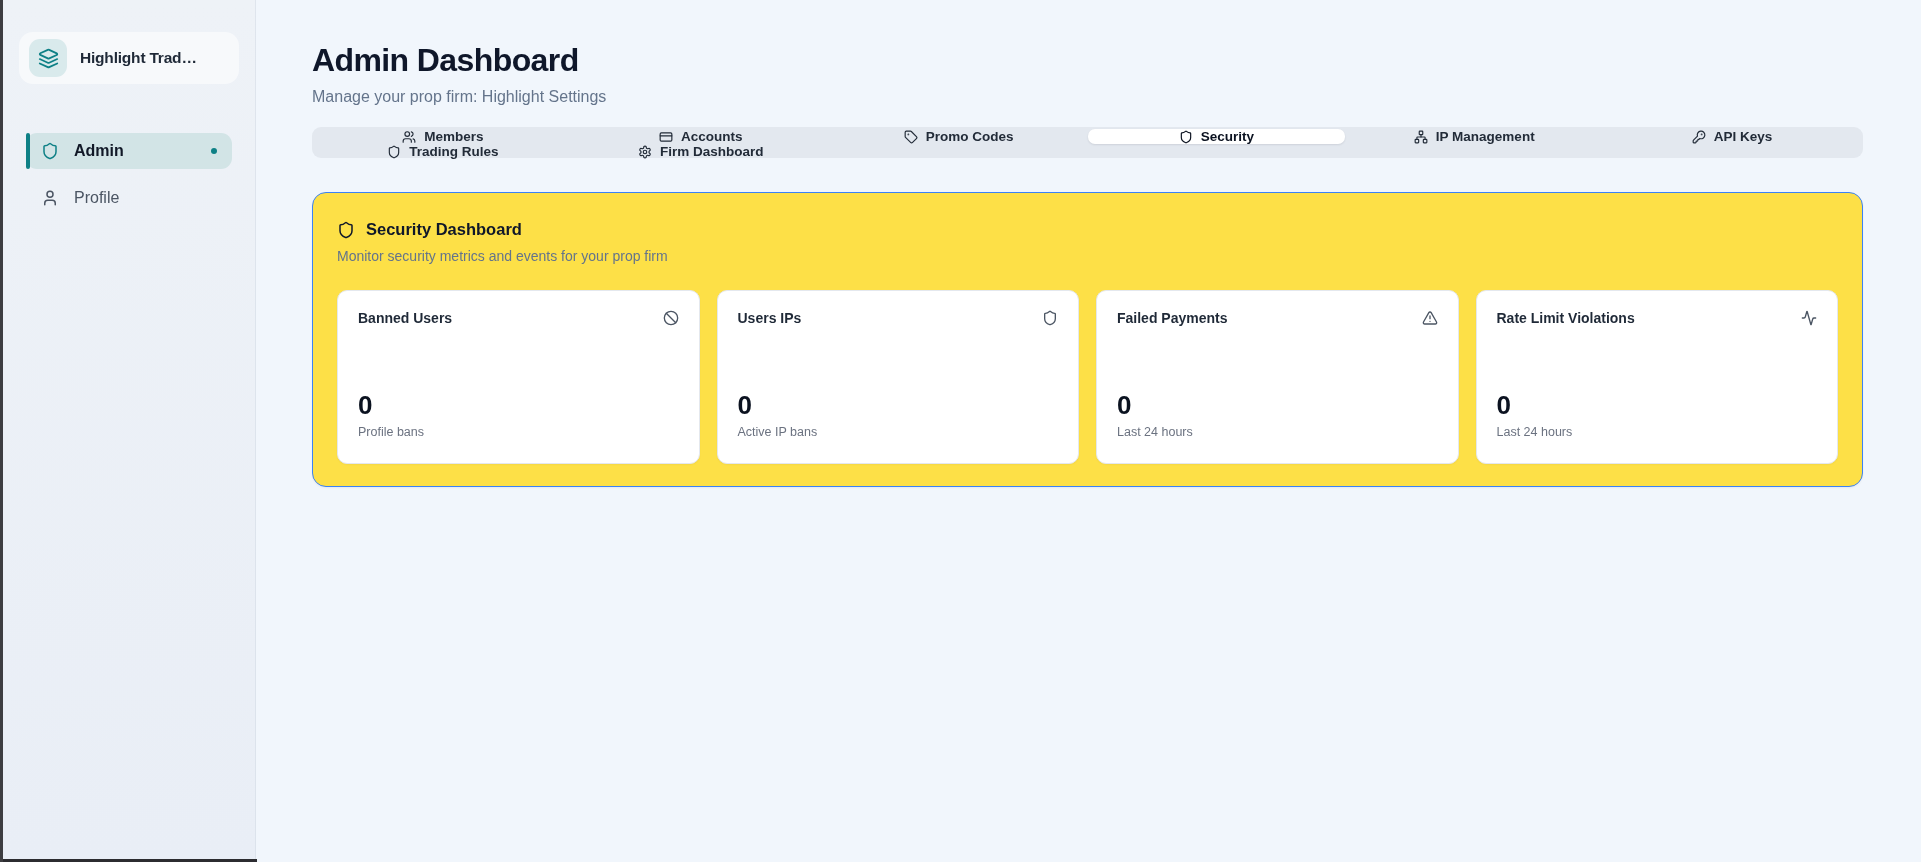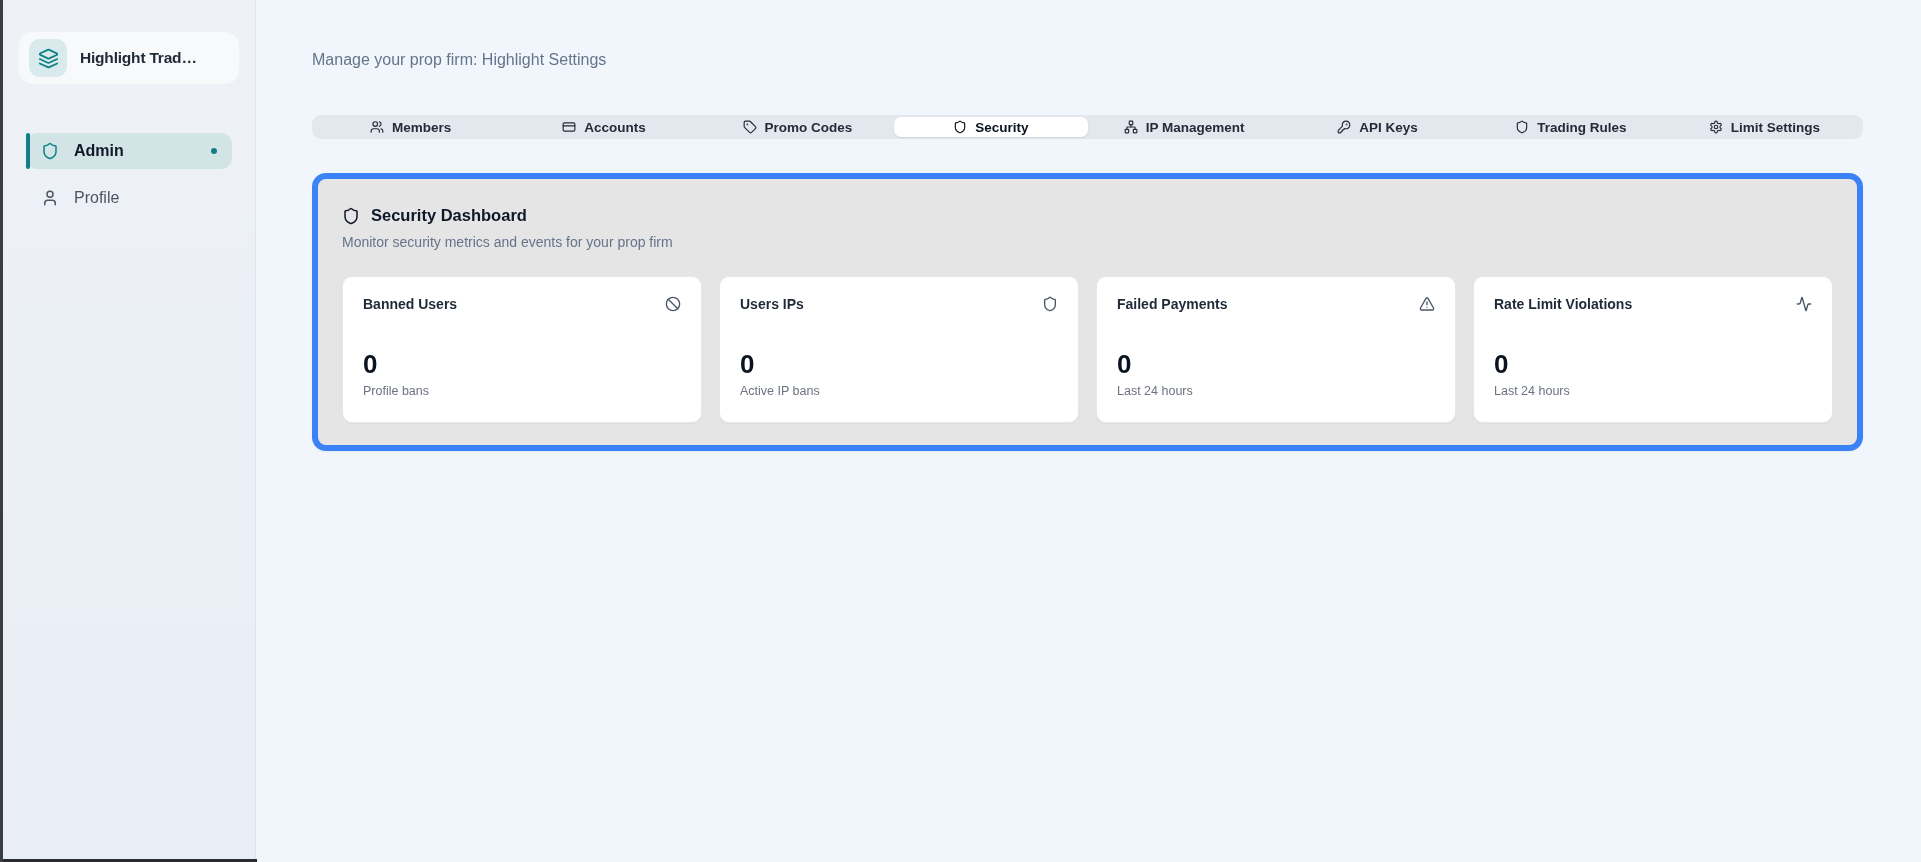--- a/index.html
+++ b/index.html
@@ -54,44 +54,44 @@
     display:block; margin-left:auto; width:6px; height:6px; border-radius:50%;
     background:var(--accent,#0e8086);
   }
 
   
   .main { position:absolute; left:256px; top:0; right:0; height:862px; padding:42px 58px 0 56px; }
   .page-title { font-size:32px; font-weight:800; color:#0f172a; letter-spacing:-.6px; }
   .page-sub { margin-top:9px; font-size:16px; color:#64748b; }
 
   .tabbar {
-    margin-top:46px; height:24px; background:var(--tabbar-bg,#e3e8ef);
-    border-radius:9px; padding:2px; display:grid; grid-template-columns:repeat(8,1fr);
+    margin-top:21px; height:31px; background:var(--tabbar-bg,#e3e8ef);
+    border-radius:9px; padding:2px; display:grid; grid-template-columns:repeat(6,1fr);
   }
   .tab {
     display:flex; align-items:center; justify-content:center; gap:8px;
     font-size:13.5px; font-weight:600; color:#222b38; border-radius:7px; cursor:pointer;
     white-space:nowrap;
   }
   .tab svg { width:14px; height:14px; }
   .tab.active { background:#ffffff; box-shadow:0 1px 2px rgba(15,23,42,.10); color:#0b1220; }
 
   .panel {
-    margin-top:34px; background:#e5e5e5;
-    border:6px solid #3b82f6; border-radius:14px;
+    margin-top:34px; background:#fde047;
+    border:1px solid #3b82f6; border-radius:14px;
     padding:27px 24px 22px; box-shadow:0 1px 2px rgba(15,23,42,.05);
   }
   .panel-title-row { display:flex; align-items:center; gap:11px; font-size:16.5px; font-weight:700; color:#0f172a; }
   .panel-title-row svg { width:18px; height:18px; }
   .panel-sub { margin-top:9px; font-size:14px; color:#64748b; }
 
   .cards { margin-top:26px; display:grid; grid-template-columns:repeat(4,1fr); gap:17px; }
   .card {
     background:#fff; border:1px solid #e4e8ee; border-radius:10px;
-    padding:19px 20px 24px; height:147px; display:flex; flex-direction:column;
+    padding:19px 20px 24px; height:174px; display:flex; flex-direction:column;
     box-shadow:0 1px 2px rgba(15,23,42,.04);
   }
   .card-top { display:flex; justify-content:space-between; align-items:flex-start; }
   .card-title { font-size:14px; font-weight:600; color:#1f2937; }
   .card-icon { color:#4b5563; line-height:0; }
   .card-icon svg { width:16px; height:16px; }
   .card-value { margin-top:auto; font-size:26px; font-weight:800; color:#0b1220; line-height:1; }
   .card-caption { margin-top:7px; font-size:12.5px; color:#6b7280; }
 </style>
 </head>
@@ -128,20 +128,21 @@
             <circle cx="12" cy="7" r="4"></circle>
           </svg>
         </span>
       <span>Profile</span>
 
     </div>
   </nav>
 </aside>
 
 <main class="main">
+  <h1 class="page-title">Admin Dashboard</h1>
   <div class="page-sub">Manage your prop firm: Highlight Settings</div>
 
   <div class="tabbar">
     <div class="tab">
       <span>
           <svg viewBox="0 0 24 24" fill="none" stroke="currentColor" stroke-width="2" stroke-linecap="round" stroke-linejoin="round" style="display: block; font-size: inherit;">
             <path d="M16 21v-2a4 4 0 0 0-4-4H6a4 4 0 0 0-4 4v2"></path>
             <circle cx="9" cy="7" r="4"></circle>
             <path d="M22 21v-2a4 4 0 0 0-3-3.87"></path>
             <path d="M16 3.13a4 4 0 0 1 0 7.75"></path>
@@ -204,21 +205,21 @@
         </span>
       <span>Trading Rules</span>
     </div>
     <div class="tab">
       <span>
           <svg viewBox="0 0 24 24" fill="none" stroke="currentColor" stroke-width="2" stroke-linecap="round" stroke-linejoin="round" style="display: block; font-size: inherit;">
             <path d="M12.22 2h-.44a2 2 0 0 0-2 2v.18a2 2 0 0 1-1 1.73l-.43.25a2 2 0 0 1-2 0l-.15-.08a2 2 0 0 0-2.73.73l-.22.38a2 2 0 0 0 .73 2.73l.15.1a2 2 0 0 1 1 1.72v.51a2 2 0 0 1-1 1.74l-.15.09a2 2 0 0 0-.73 2.73l.22.38a2 2 0 0 0 2.73.73l.15-.08a2 2 0 0 1 2 0l.43.25a2 2 0 0 1 1 1.73V20a2 2 0 0 0 2 2h.44a2 2 0 0 0 2-2v-.18a2 2 0 0 1 1-1.73l.43-.25a2 2 0 0 1 2 0l.15.08a2 2 0 0 0 2.73-.73l.22-.39a2 2 0 0 0-.73-2.73l-.15-.08a2 2 0 0 1-1-1.74v-.5a2 2 0 0 1 1-1.74l.15-.09a2 2 0 0 0 .73-2.73l-.22-.38a2 2 0 0 0-2.73-.73l-.15.08a2 2 0 0 1-2 0l-.43-.25a2 2 0 0 1-1-1.73V4a2 2 0 0 0-2-2z"></path>
             <circle cx="12" cy="12" r="3"></circle>
           </svg>
         </span>
-      <span>Limit Settings</span>
+      <span>Firm Dashboard</span>
     </div>
   </div>
 
   <section class="panel">
     <div class="panel-title-row">
       <span>
           <svg viewBox="0 0 24 24" fill="none" stroke="currentColor" stroke-width="2" stroke-linecap="round" stroke-linejoin="round" style="display: block; font-size: inherit;">
             <path d="M20 13c0 5-3.5 7.5-7.66 8.95a1 1 0 0 1-.67-.01C7.5 20.5 4 18 4 13V6a1 1 0 0 1 1-1c2 0 4.5-1.2 6.24-2.72a1.17 1.17 0 0 1 1.52 0C14.51 3.81 17 5 19 5a1 1 0 0 1 1 1z"></path>
           </svg>
         </span>

